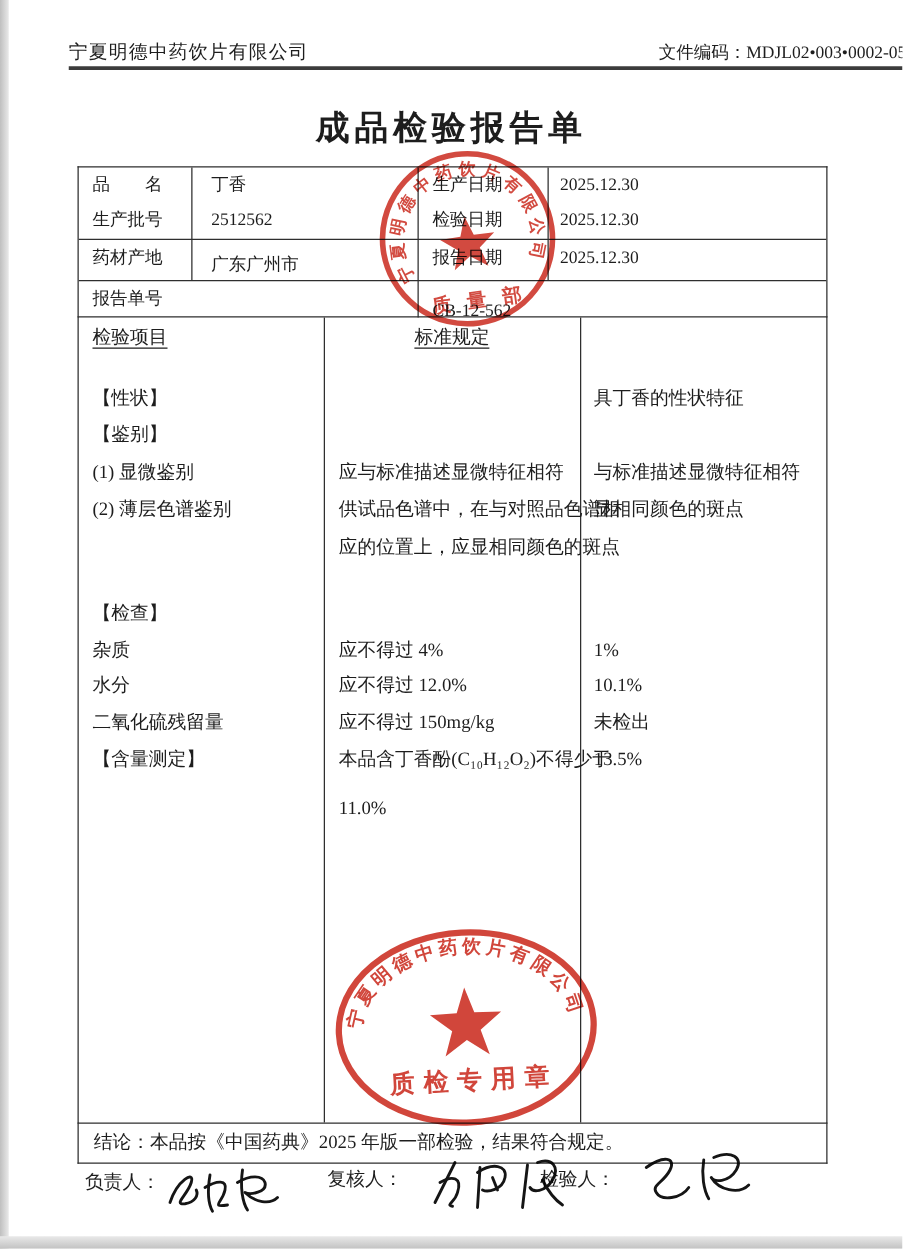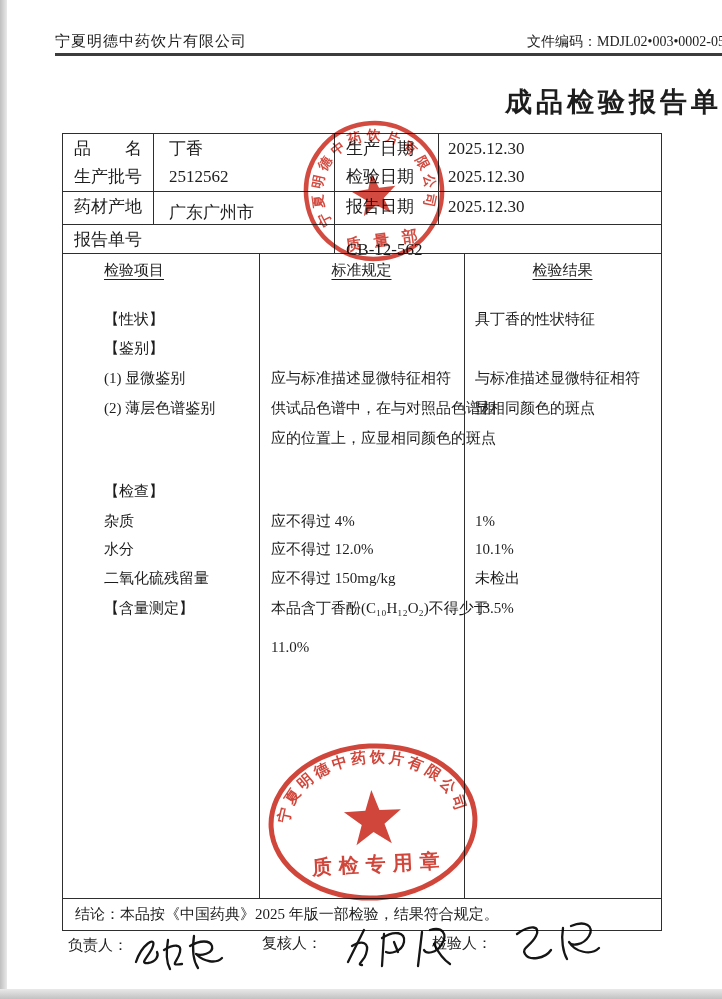--- a/index.html
+++ b/index.html
@@ -9,31 +9,31 @@
     font-family:"Liberation Serif","DejaVu Serif",serif;
   }
   .abs{position:absolute;}
   
   .edge-left{left:0;top:0;width:7px;height:999px;background:linear-gradient(90deg,#bfbfbf,#e9e9e9);}
   .edge-bottom{left:0;top:989px;width:722px;height:10px;background:linear-gradient(180deg,#e9e9e9,#c2c2c2);}
   
   .company{left:55px;top:32px;font-size:15px;letter-spacing:1px;}
   .doccode{right:-3px;top:33px;font-size:14px;white-space:nowrap;}
   .head-rule{left:55px;top:53px;width:667px;height:3px;background:#3c3c3c;}
-  .title{left:0;top:84px;width:722px;text-align:right;font-size:27px;font-weight:bold;letter-spacing:4px;}
+  .title{left:0;top:84px;width:722px;text-align:center;font-size:27px;font-weight:bold;letter-spacing:4px;}
   
   .info-table{left:62px;top:133px;width:598px;height:120px;border:1px solid #2e2e2e;border-bottom:none;}
   .main-table{left:62px;top:253px;width:598px;height:644px;border:1px solid #2e2e2e;}
   .concl-box{left:62px;top:898px;width:598px;height:32px;border:1px solid #2e2e2e;border-top:none;}
   .line{position:absolute;background:#2e2e2e;}
-  .cell{position:absolute;font-size:17px;line-height:22px;white-space:nowrap;}
+  .cell{position:absolute;font-size:14px;line-height:22px;white-space:nowrap;}
   .uline{text-decoration:underline;text-underline-offset:4px;}
   .trow{position:absolute;left:0;width:598px;height:22px;}
   .tcell{position:absolute;top:0;font-size:15px;line-height:22px;white-space:nowrap;}
-  .c1{left:11px;margin-left:30px;}
+  .c1{left:11px;}
   .c2{left:208px;}
   .c3{left:412px;}
   .hdr2{left:196px;width:205px;text-align:center;}
   .hdr3{left:401px;width:197px;text-align:center;}
   .concl-text{left:12px;top:5px;font-size:15px;}
   .sig-label{position:absolute;font-size:15px;white-space:nowrap;}
   
   .ink{left:0;top:0;width:722px;height:999px;pointer-events:none;mix-blend-mode:multiply;}
 </style>
 </head>
@@ -72,21 +72,20 @@
   <div class="cell" style="left:11px;top:95px;">报告单号</div>
   <div class="cell" style="left:283px;top:105px;">CB-12-562</div>
 </div>
 
 <div class="abs main-table">
   <div class="line" style="left:196px;top:0;width:1px;height:644px;"></div>
   <div class="line" style="left:401px;top:0;width:1px;height:644px;"></div>
   <div class="trow" style="top:5px;">
     <span class="tcell c1 uline">检验项目</span>
     <span class="tcell hdr2 uline">标准规定</span>
-    <span class="tcell hdr3 uline">检验结果</span>
   </div>
   <div id="main-rows">
       <div class="trow" style="top: 54px;">
         <span class="tcell c1">【性状】</span>
         <span class="tcell c3">具丁香的性状特征</span>
       </div>
       <div class="trow" style="top: 83px;">
         <span class="tcell c1">【鉴别】</span>
         <span class="tcell c2"></span>
         <span class="tcell c3"></span>

